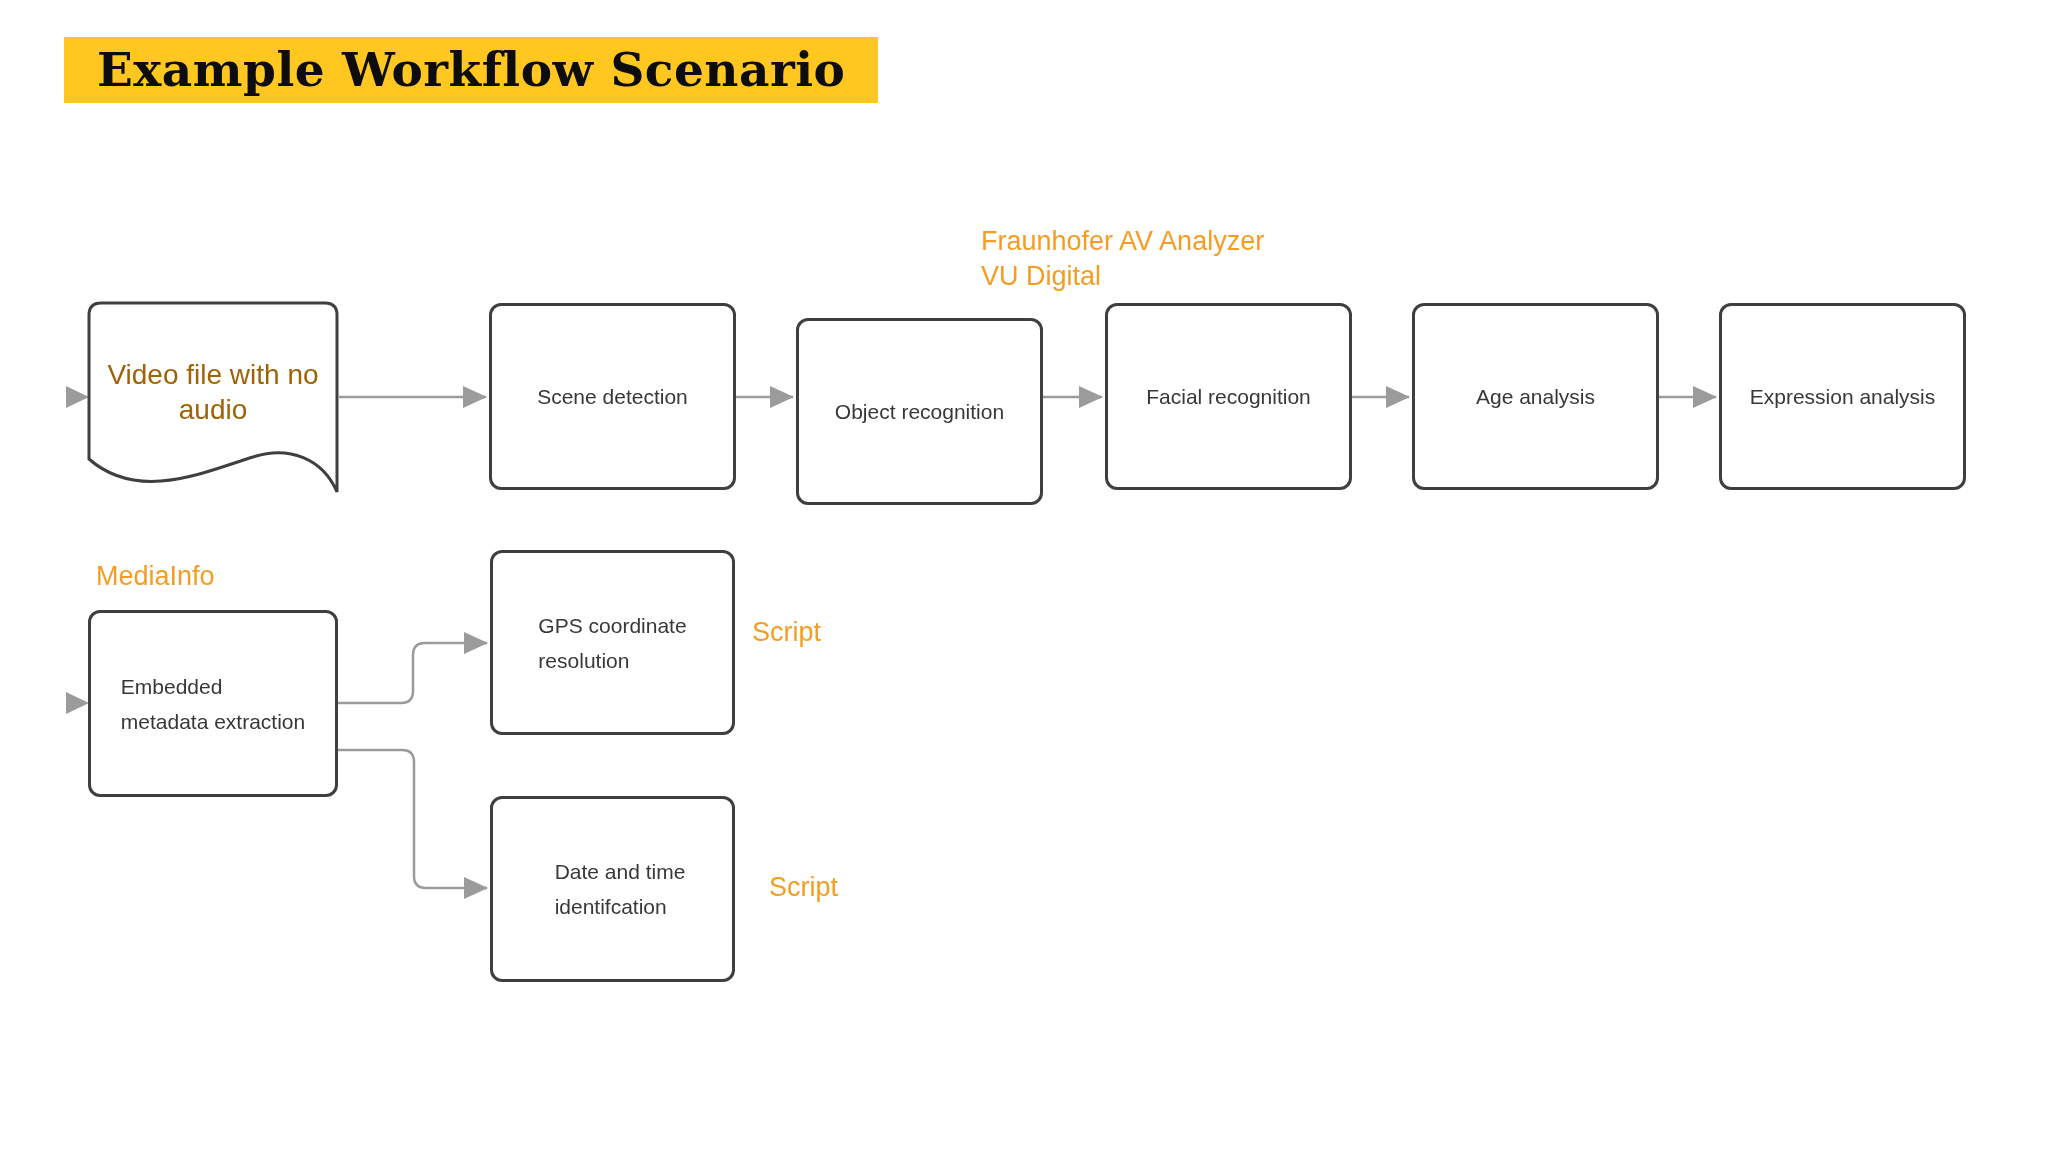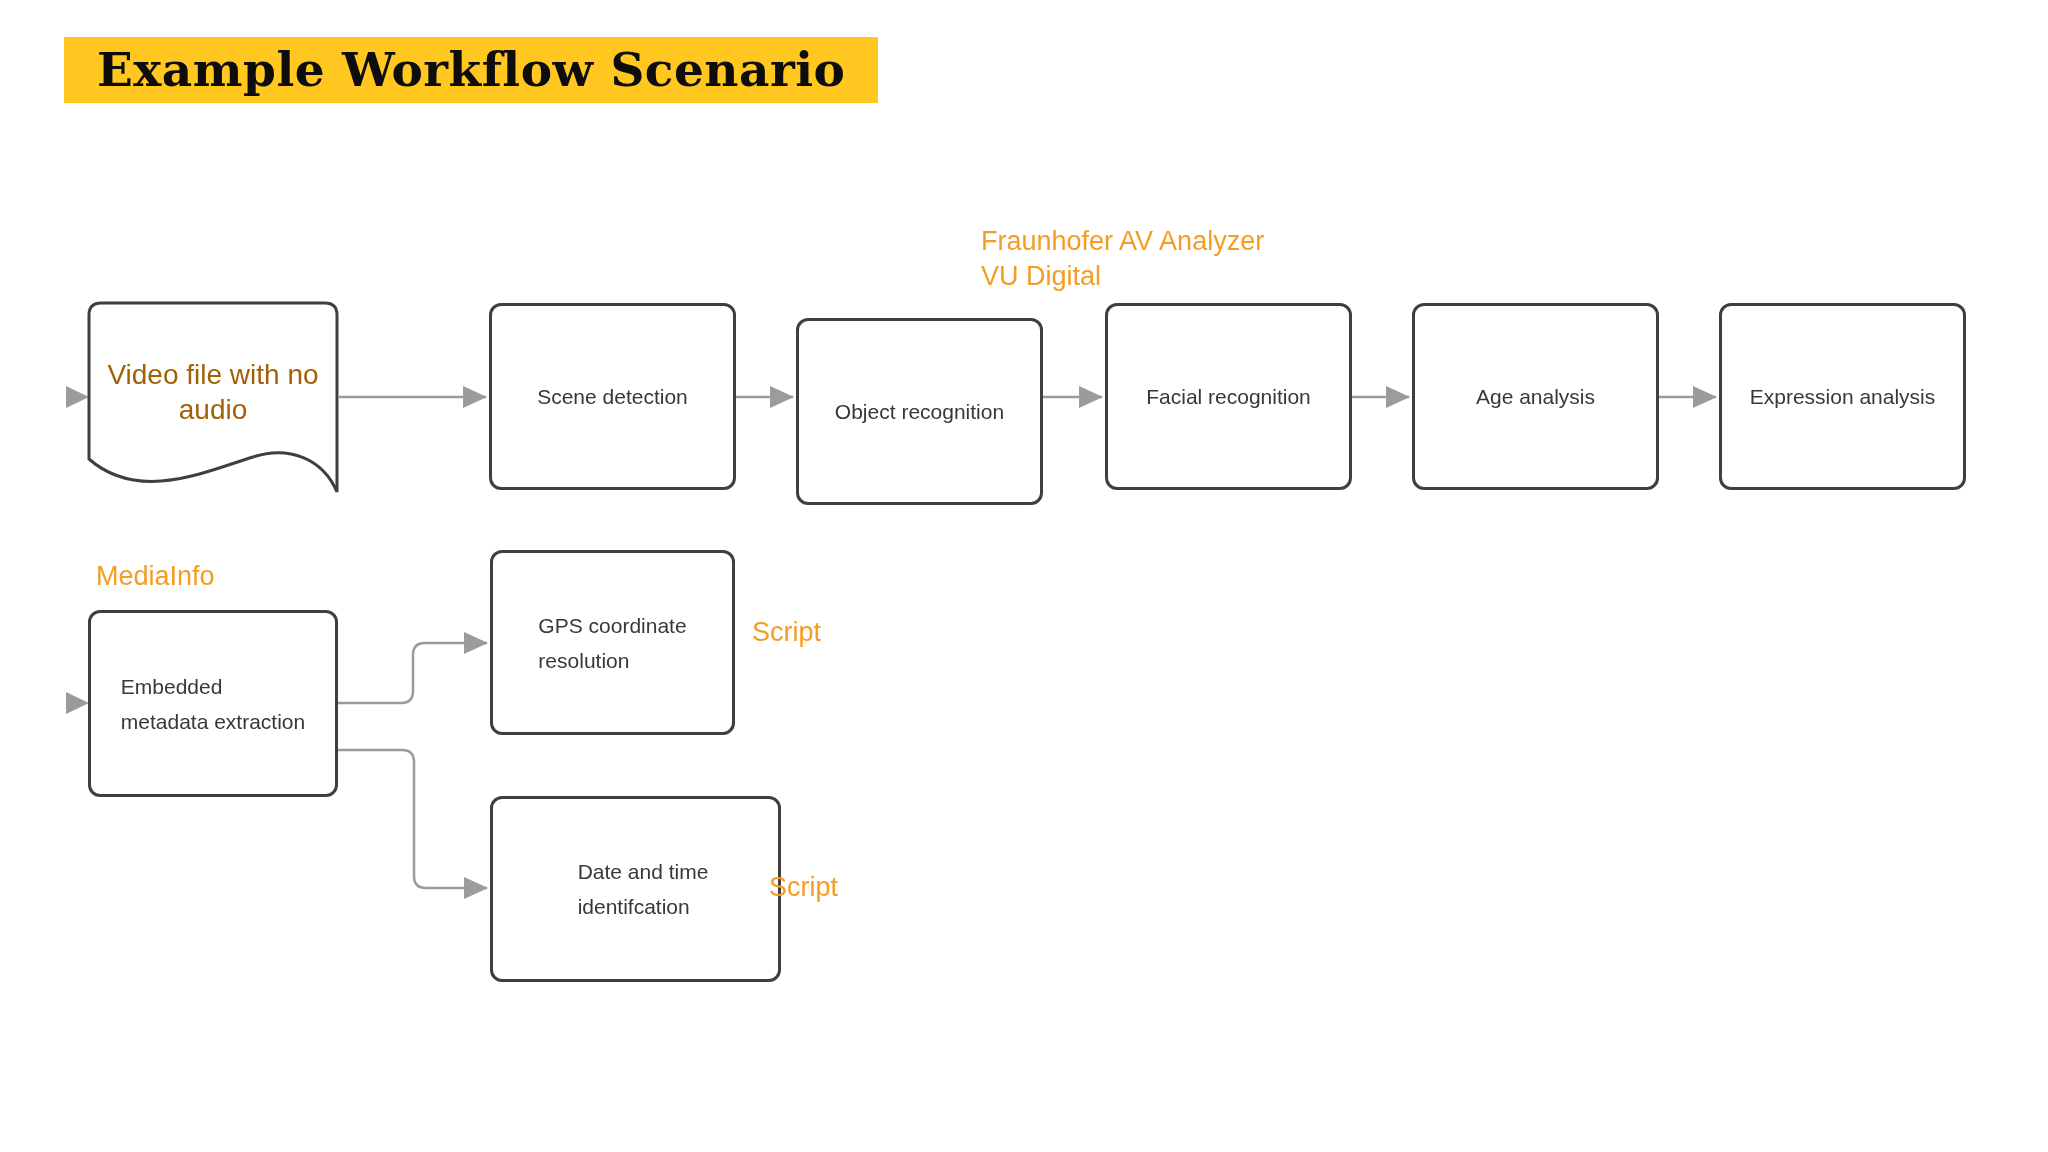--- a/index.html
+++ b/index.html
@@ -114,21 +114,21 @@
   </div>
 
   <div class="node" style="left:88px; top:610px; width:250px; height:187px;">
     <span class="node-label">Embedded
 metadata extraction</span>
   </div>
   <div class="node" style="left:490px; top:550px; width:245px; height:185px;">
     <span class="node-label">GPS coordinate
 resolution</span>
   </div>
-  <div class="node" style="left:490px; top:796px; width:291px; height:186px;padding-left:15px;">
+  <div class="node" style="left:490px; top:796px; width:245px; height:186px;padding-left:15px;">
     <span class="node-label">Date and time
 identifcation</span>
   </div>
 
   <div class="annotation" style="left:981px; top:176px;margin-top:48px;">Fraunhofer AV Analyzer
 VU Digital</div>
   <div class="annotation" style="left:96px; top:559px;">MediaInfo</div>
   <div class="annotation" style="left:752px; top:615px;">Script</div>
   <div class="annotation" style="left:769px; top:870px;">Script</div>
 

